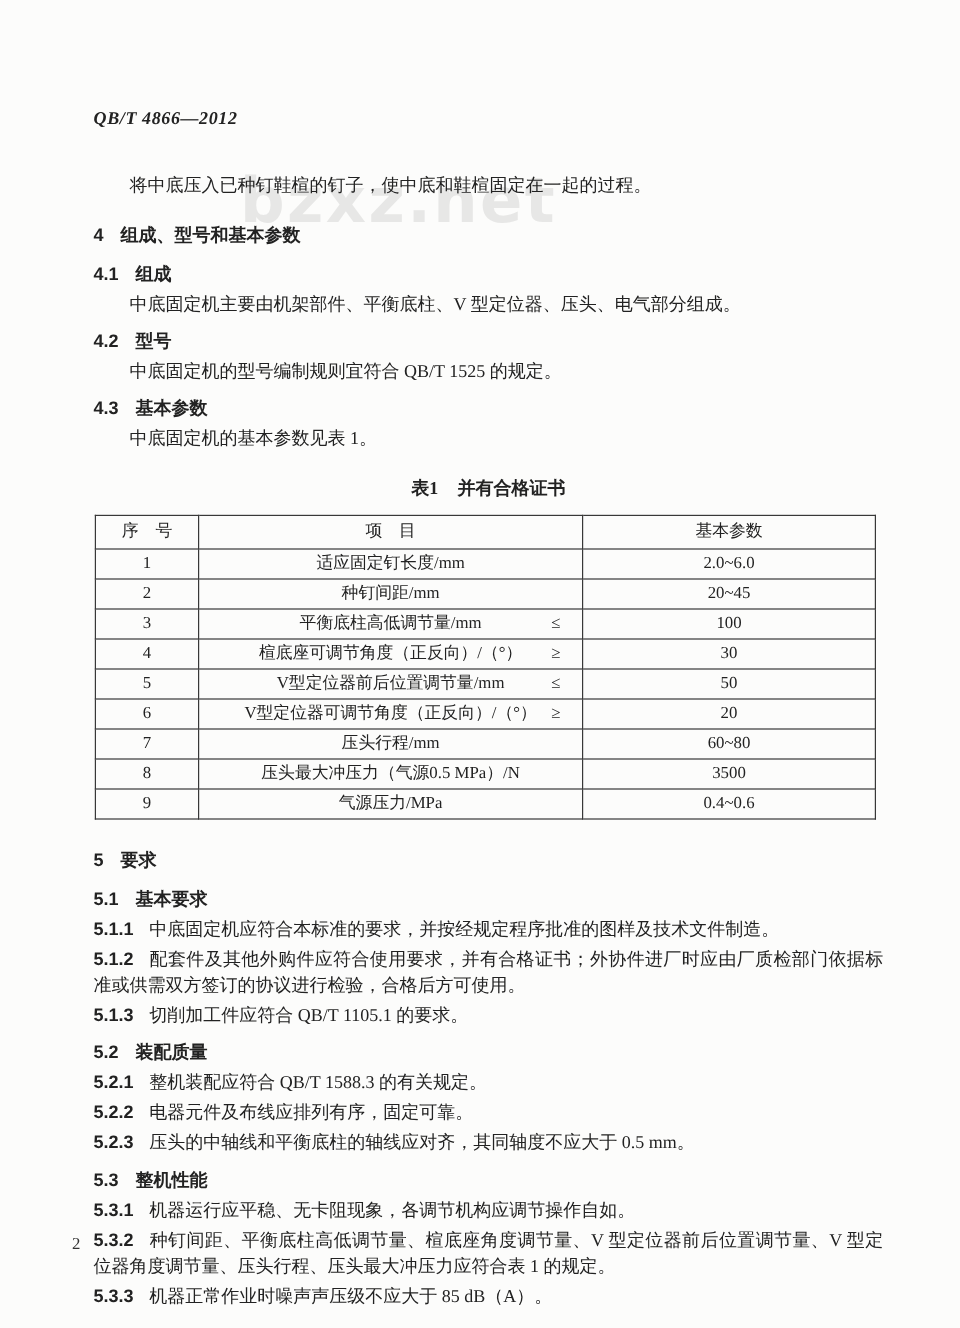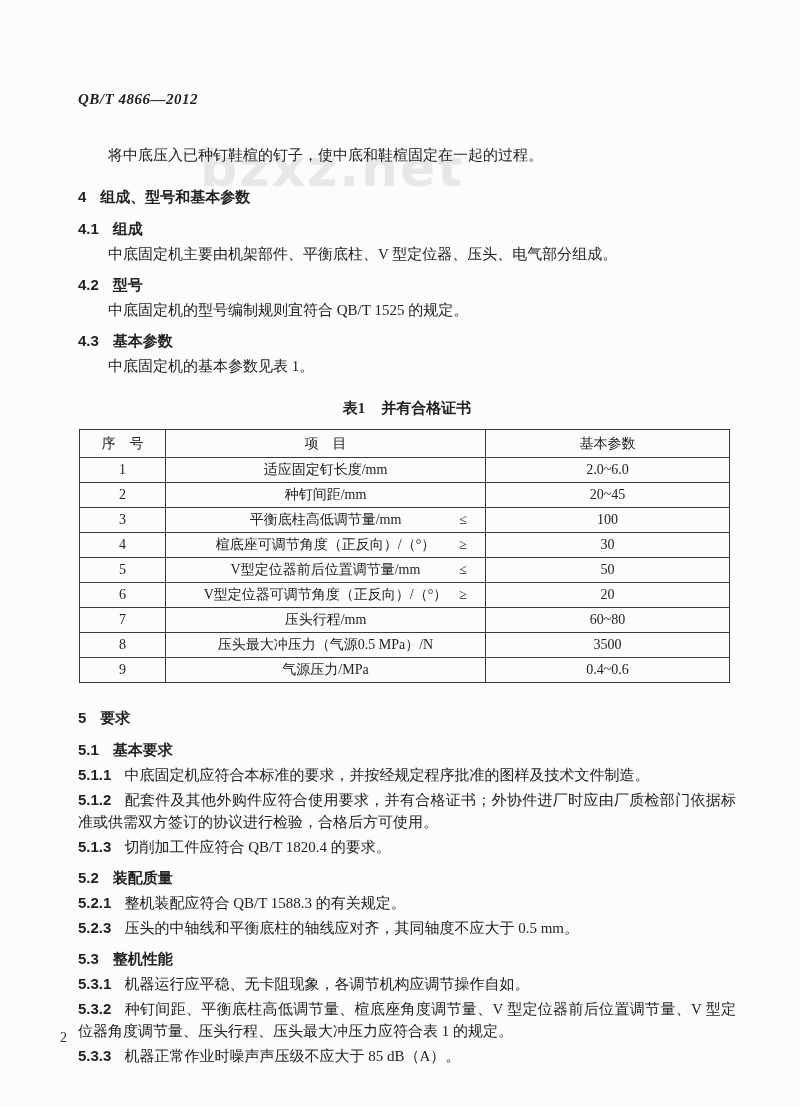--- a/index.html
+++ b/index.html
@@ -210,26 +210,27 @@
 
     <p class="h1" style="margin-top:24px;">
       <span class="hnum">5</span><span>要求</span>
     </p>
 
     <p class="h2">
       <span class="hnum">5.1</span><span>基本要求</span>
     </p>
     <p class="clause"><span class="cnum">5.1.1</span><span>中底固定机应符合本标准的要求，并按经规定程序批准的图样及技术文件制造。</span></p>
     <p class="clause"><span class="cnum">5.1.2</span><span>配套件及其他外购件应符合使用要求，并有合格证书；外协件进厂时应由厂质检部门依据标准或供需双方签订的协议进行检验，合格后方可使用。</span></p>
-    <p class="clause"><span class="cnum">5.1.3</span><span>切削加工件应符合 QB/T 1820.4 的要求。</span></p>
+    <p class="clause"><span class="cnum">5.1.3</span><span>切削加工件应符合 QB/T 1105.1 的要求。</span></p>
 
     <p class="h2">
       <span class="hnum">5.2</span><span>装配质量</span>
     </p>
     <p class="clause"><span class="cnum">5.2.1</span><span>整机装配应符合 QB/T 1588.3 的有关规定。</span></p>
+    <p class="clause"><span class="cnum">5.2.2</span><span>电器元件及布线应排列有序，固定可靠。</span></p>
     <p class="clause"><span class="cnum">5.2.3</span><span>压头的中轴线和平衡底柱的轴线应对齐，其同轴度不应大于 0.5 mm。</span></p>
 
     <p class="h2">
       <span class="hnum">5.3</span><span>整机性能</span>
     </p>
     <p class="clause"><span class="cnum">5.3.1</span><span>机器运行应平稳、无卡阻现象，各调节机构应调节操作自如。</span></p>
     <p class="clause"><span class="cnum">5.3.2</span><span>种钉间距、平衡底柱高低调节量、楦底座角度调节量、V 型定位器前后位置调节量、V 型定位器角度调节量、压头行程、压头最大冲压力应符合表 1 的规定。</span></p>
     <p class="clause"><span class="cnum">5.3.3</span><span>机器正常作业时噪声声压级不应大于 85 dB（A）。</span></p>
 
   </div>

